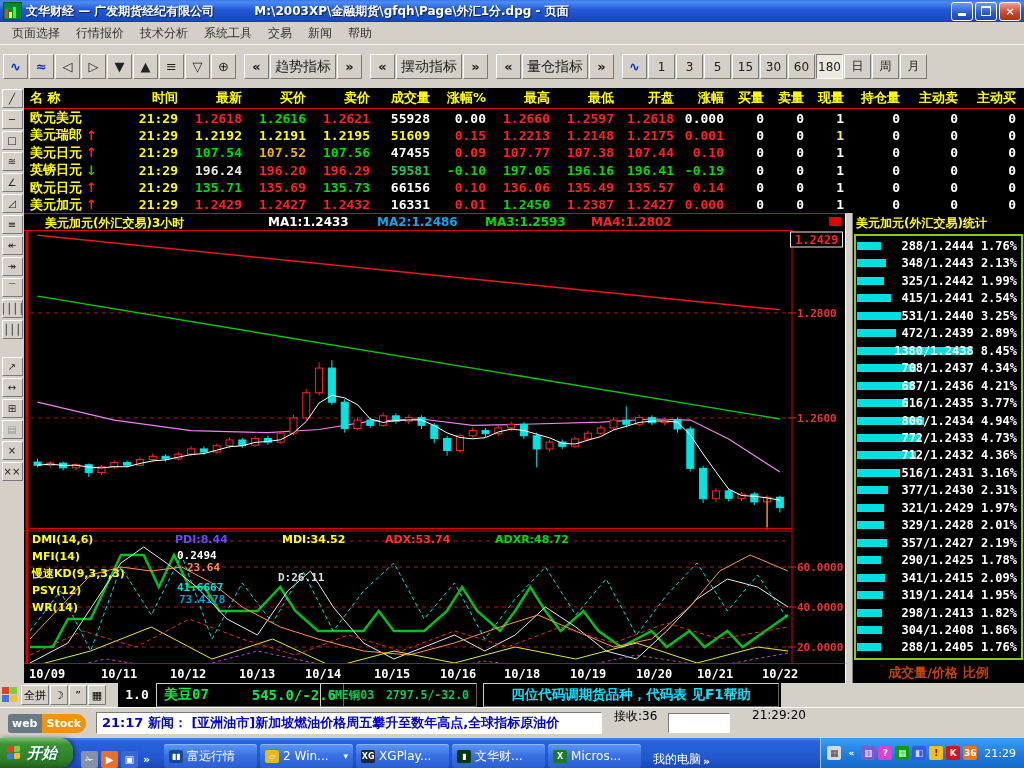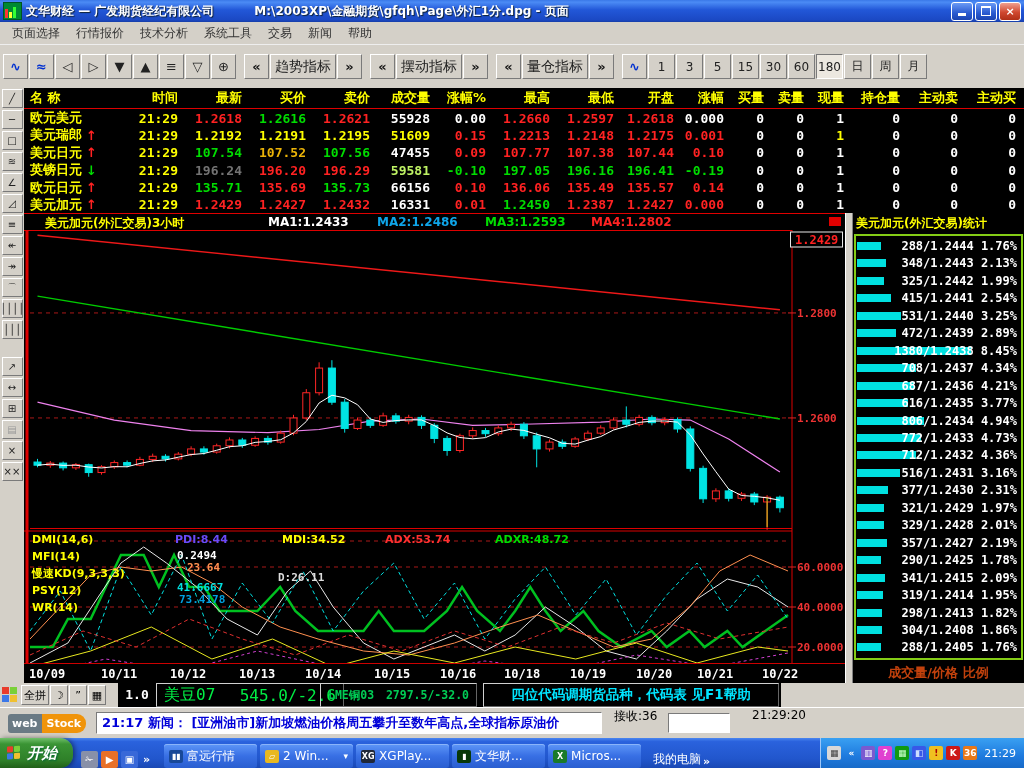--- a/index.html
+++ b/index.html
@@ -84,21 +84,21 @@
     align-items:center;padding:1px 2px;box-sizing:border-box;gap:1px}
   .ime-flag{width:16px;height:16px;display:grid;grid-template-columns:7px 7px;grid-template-rows:7px 7px;gap:1px;margin-right:2px}
   .ime-flag i{display:block}
   .ime-btn{height:20px;min-width:18px;background:#d4d0c8;border:1px solid;border-color:#fff #7a7a7a #7a7a7a #fff;
     font-size:11px;display:flex;align-items:center;justify-content:center;box-sizing:border-box;padding:0 2px}
   .tk-val{position:absolute;left:118px;top:0;width:38px;height:24px;color:#fff;
     font:bold 13px "DejaVu Sans Mono",monospace;line-height:24px;text-align:center}
   .tk-seg{position:absolute;top:0;height:24px;box-sizing:border-box;border:1px solid;
     border-color:#d0d0d0 #666 #666 #d0d0d0;display:flex;align-items:center;justify-content:space-between;
     padding:0 7px;white-space:nowrap;font-family:"DejaVu Sans Mono",monospace}
-  .tk-soy{left:156px;width:188px;color:#00ee44;font-size:16px;font-weight:normal}
+  .tk-soy{left:156px;width:188px;color:#00ee44;font-size:14px;font-weight:bold}
   .tk-lme{left:320px;width:157px;color:#00cc55;font-size:11.5px;font-weight:bold}
   .tk-note{left:483px;width:296px;color:#00e5ff;font-size:13.5px;font-weight:bold;justify-content:center;
     font-family:"DejaVu Sans",sans-serif}
   .tk-gray{position:absolute;left:781px;right:0;top:0;bottom:0;background:#d4d0c8}
   
   #statusbar{position:absolute;left:0;top:707px;width:1024px;height:31px;background:#d4d0c8;border-top:1px solid #fff;box-sizing:border-box}
   .ws-logo{position:absolute;left:8px;top:5px;height:20px;display:flex;align-items:center}
   .ws-web{background:#6a7a84;color:#fff;font:bold 11px "DejaVu Sans",sans-serif;padding:3px 4px;border-radius:3px 0 0 3px}
   .ws-stock{background:#f0940a;color:#fff;font:bold 11px "DejaVu Sans",sans-serif;padding:3px 5px;border-radius:0 9px 9px 0}
   .sb-news{position:absolute;left:96px;top:4px;width:506px;height:22px;background:#fff;
@@ -310,24 +310,24 @@
         <div class="q-cell" style="color: rgb(255, 255, 255);">0</div>
         <div class="q-cell" style="color: rgb(255, 255, 255);">0</div>
         <div class="q-cell" style="color: rgb(255, 255, 255);">0</div>
       </div>
       <div class="q-row">
         <div class="q-name">
           <span>英镑日元</span>
           <span style="color: rgb(0, 221, 0); font-weight: bold;">↓</span>
         </div>
         <div class="q-cell" style="color: rgb(255, 255, 0);">21:29</div>
-        <div class="q-cell" style="color: #737373;">196.24</div>
+        <div class="q-cell" style="color: #e5e5e5;">196.24</div>
         <div class="q-cell" style="color: rgb(255, 34, 34);">196.20</div>
         <div class="q-cell" style="color: rgb(255, 34, 34);">196.29</div>
-        <div class="q-cell" style="color: #bef264;">59581</div>
+        <div class="q-cell" style="color: #22c55e;">59581</div>
         <div class="q-cell" style="color: rgb(0, 221, 0);">-0.10</div>
         <div class="q-cell" style="color: rgb(0, 221, 0);">197.05</div>
         <div class="q-cell" style="color: rgb(0, 221, 0);">196.16</div>
         <div class="q-cell" style="color: rgb(0, 221, 0);">196.41</div>
         <div class="q-cell" style="color: rgb(0, 221, 0);">-0.19</div>
         <div class="q-cell" style="color: rgb(255, 255, 255);">0</div>
         <div class="q-cell" style="color: rgb(255, 255, 255);">0</div>
         <div class="q-cell" style="color: rgb(255, 255, 255);">1</div>
         <div class="q-cell" style="color: rgb(255, 255, 255);">0</div>
         <div class="q-cell" style="color: rgb(255, 255, 255);">0</div>

